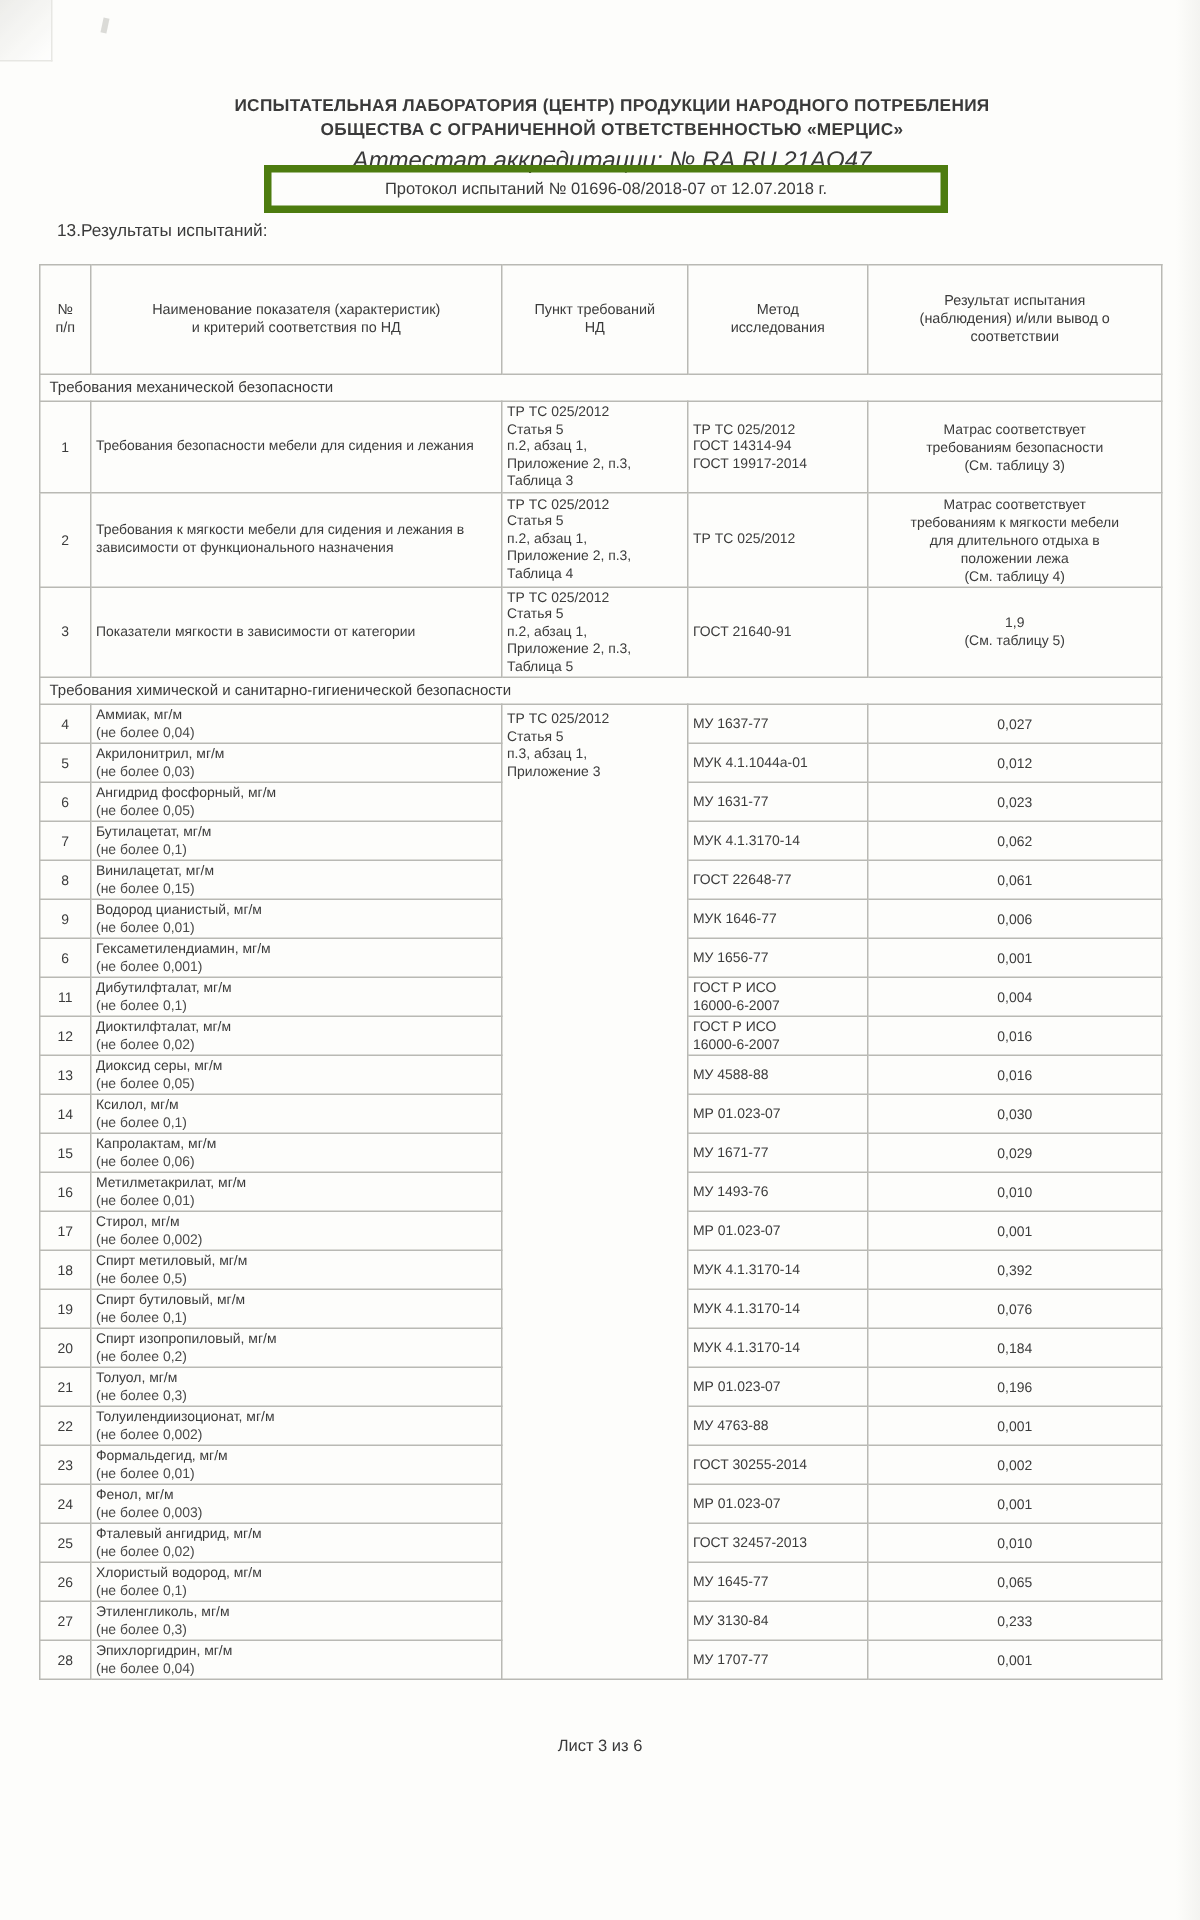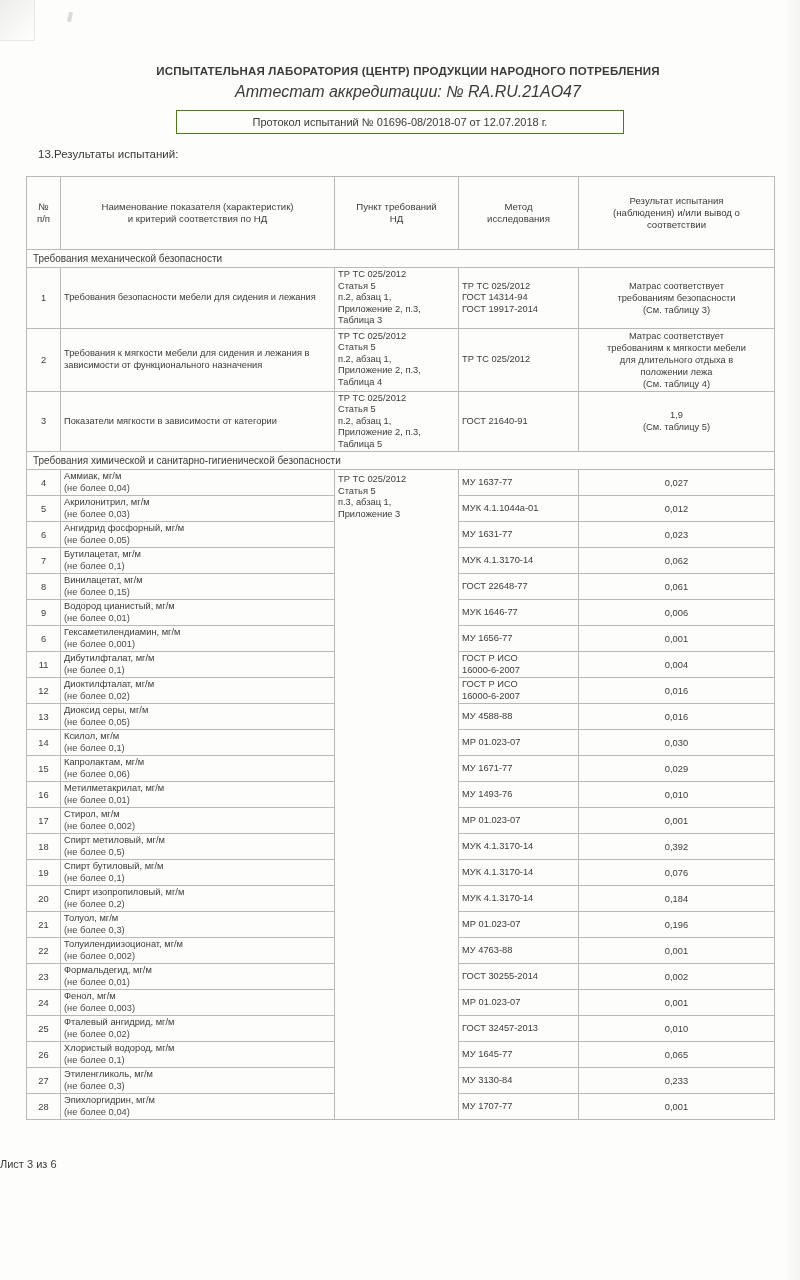--- a/index.html
+++ b/index.html
@@ -65,21 +65,21 @@
     font-size: 16px;
     font-style: italic;
     color: #3a3a3a;
     margin-top: 4px;
   }
   .protocol-box {
     position: absolute;
     left: 176px; top: 110px;
     width: 446px;
     height: 22px;
-    border: 1px solid #4d7c0f;
+    border: 5px solid #4d7c0f;
     display: flex;
     align-items: center;
     justify-content: center;
   }
   .protocol-box span {
     font-size: 11px;
     color: #3a3a3a;
   }
 
   .section-title {
@@ -148,35 +148,36 @@
   }
   .nm-name { display: block; }
   .nm-limit { display: block; color: #4a4a4a; }
 
   .faded { color: #9d9d9a; }
 
   .footer {
     position: absolute;
     left: 0; right: 0;
     top: 1158px;
-    text-align: left;
+    text-align: center;
     font-size: 11px;
     color: #3a3a3a;
   }
 </style>
 </head>
 <body>
 
 <div class="page">
   <div class="scan-corner"></div>
   <div class="scan-mark"></div>
   <div class="scan-edge-r"></div>
 
   <div class="header">
     <div class="line1">ИСПЫТАТЕЛЬНАЯ ЛАБОРАТОРИЯ (ЦЕНТР) ПРОДУКЦИИ НАРОДНОГО ПОТРЕБЛЕНИЯ</div>
+    <div class="line2">ОБЩЕСТВА С ОГРАНИЧЕННОЙ ОТВЕТСТВЕННОСТЬЮ «МЕРЦИС»</div>
     <div class="line3">Аттестат аккредитации: № RA.RU.21AO47</div>
   </div>
 
   <div class="protocol-box">
     <span>Протокол испытаний № 01696-08/2018-07 от 12.07.2018 г.</span>
   </div>
 
   <div class="section-title">
     <span class="num">13.</span><span>Результаты испытаний:</span>
   </div>

